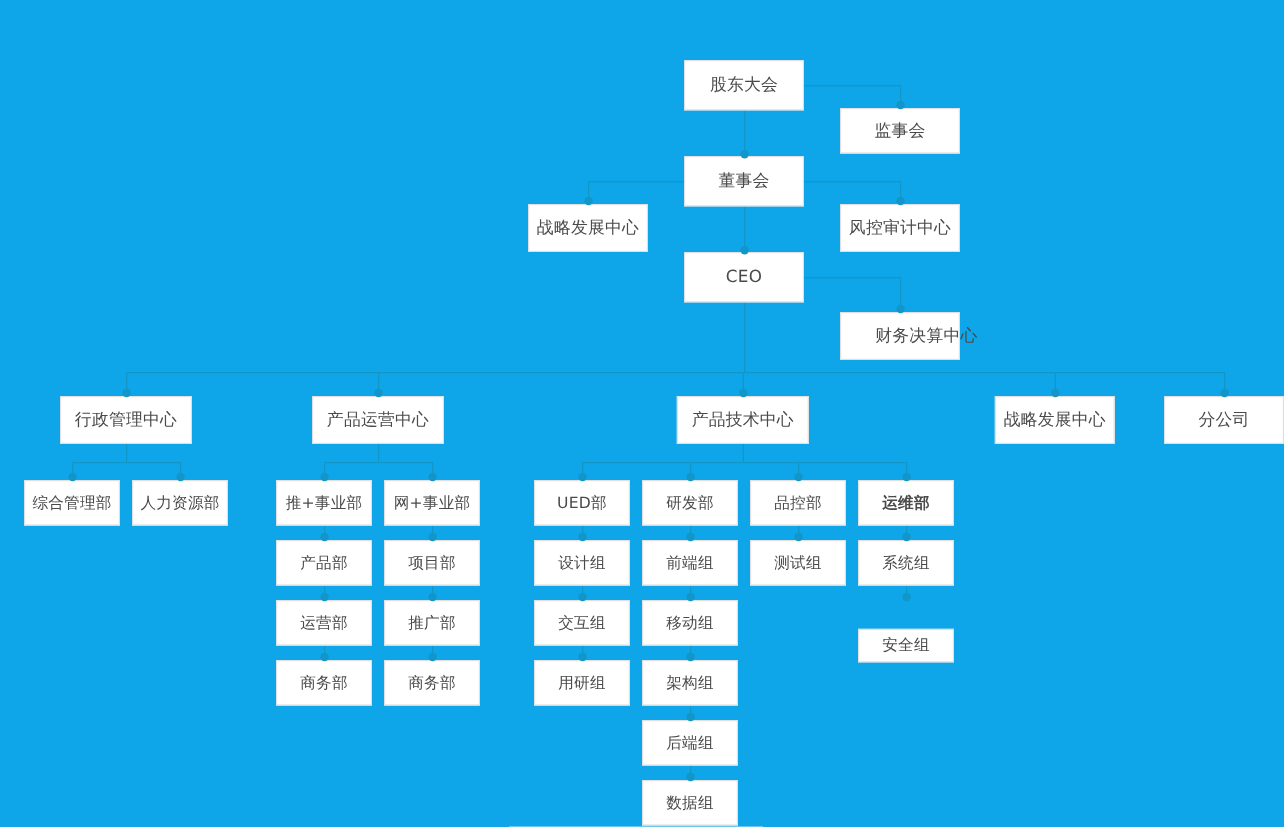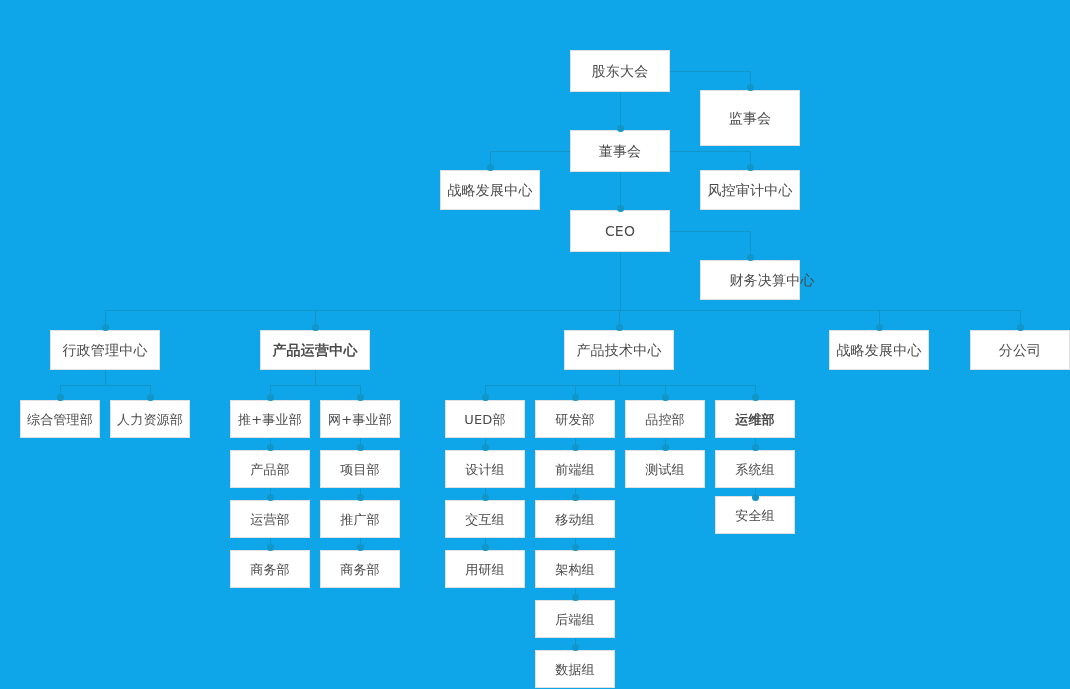--- a/index.html
+++ b/index.html
@@ -101,28 +101,28 @@
       <div class="ln v" style="left: 575px; top: 488px; height: 12px; background: rgb(18, 150, 200);"></div>
       <div class="ln v" style="left: 575px; top: 538px; height: 12px; background: rgb(18, 150, 200);"></div>
       <div class="ln v" style="left: 575px; top: 588px; height: 12px; background: rgb(18, 150, 200);"></div>
       <div class="ln v" style="left: 575px; top: 638px; height: 12px; background: rgb(18, 150, 200);"></div>
       <div class="ln v" style="left: 665px; top: 438px; height: 12px; background: rgb(18, 150, 200);"></div>
       <div class="ln v" style="left: 755px; top: 438px; height: 12px; background: rgb(18, 150, 200);"></div>
       <div class="ln v" style="left: 755px; top: 488px; height: 12px; background: rgb(18, 150, 200);"></div>
     </div>
   <div id="nodes-layer">
       <div class="node" style="left: 570px; top: 50px; width: 100px; height: 42px; border-color: rgb(224, 224, 224); color: rgb(74, 74, 74);">股东大会</div>
-      <div class="node" style="left: 700px; top: 90px; width: 100px; height: 56px; border-color: rgb(224, 224, 224); color: rgb(74, 74, 74);">监事会</div>
+      <div class="node" style="left: 700px; top: 90px; width: 100px; height: 38px; border-color: rgb(224, 224, 224); color: rgb(74, 74, 74);">监事会</div>
       <div class="node" style="left: 570px; top: 130px; width: 100px; height: 42px; border-color: rgb(224, 224, 224); color: rgb(74, 74, 74);">董事会</div>
       <div class="node" style="left: 440px; top: 170px; width: 100px; height: 40px; border-color: rgb(224, 224, 224); color: rgb(74, 74, 74);">战略发展中心</div>
       <div class="node" style="left: 700px; top: 170px; width: 100px; height: 40px; border-color: rgb(224, 224, 224); color: rgb(74, 74, 74);">风控审计中心</div>
       <div class="node" style="left: 570px; top: 210px; width: 100px; height: 42px; border-color: rgb(224, 224, 224); color: rgb(74, 74, 74);">CEO</div>
       <div class="node" style="left: 700px; top: 260px; width: 100px; height: 40px; border-color: rgb(224, 224, 224); color: rgb(74, 74, 74); padding-left: 44px;">财务决算中心</div>
       <div class="node" style="left: 50px; top: 330px; width: 110px; height: 40px; border-color: rgb(224, 224, 224); color: rgb(74, 74, 74);">行政管理中心</div>
-      <div class="node" style="left: 260px; top: 330px; width: 110px; height: 40px; border-color: rgb(224, 224, 224); color: rgb(74, 74, 74); font-weight: bold;">产品运营中心</div>
+      <div class="node" style="left: 260px; top: 330px; width: 110px; height: 40px; border-color: rgb(224, 224, 224); color: rgb(74, 74, 74);">产品运营中心</div>
       <div class="node" style="left: 564px; top: 330px; width: 110px; height: 40px; border-color: rgb(224, 224, 224); color: rgb(74, 74, 74);">产品技术中心</div>
       <div class="node" style="left: 829px; top: 330px; width: 100px; height: 40px; border-color: rgb(224, 224, 224); color: rgb(74, 74, 74);">战略发展中心</div>
       <div class="node" style="left: 970px; top: 330px; width: 100px; height: 40px; border-color: rgb(224, 224, 224); color: rgb(74, 74, 74);">分公司</div>
       <div class="node small" style="left: 20px; top: 400px; width: 80px; height: 38px; border-color: rgb(224, 224, 224); color: rgb(74, 74, 74);">综合管理部</div>
       <div class="node small" style="left: 110px; top: 400px; width: 80px; height: 38px; border-color: rgb(224, 224, 224); color: rgb(74, 74, 74); text-align: center;">人力资源部</div>
       <div class="node small" style="left: 230px; top: 400px; width: 80px; height: 38px; border-color: rgb(224, 224, 224); color: rgb(74, 74, 74);">推+事业部</div>
       <div class="node small" style="left: 230px; top: 450px; width: 80px; height: 38px; border-color: rgb(224, 224, 224); color: rgb(74, 74, 74);">产品部</div>
       <div class="node small" style="left: 230px; top: 500px; width: 80px; height: 38px; border-color: rgb(224, 224, 224); color: rgb(74, 74, 74);">运营部</div>
       <div class="node small" style="left: 230px; top: 550px; width: 80px; height: 38px; border-color: rgb(224, 224, 224); color: rgb(74, 74, 74);">商务部</div>
       <div class="node small" style="left: 320px; top: 400px; width: 80px; height: 38px; border-color: rgb(224, 224, 224); color: rgb(74, 74, 74);">网+事业部</div>
@@ -136,21 +136,21 @@
       <div class="node small" style="left: 535px; top: 400px; width: 80px; height: 38px; border-color: rgb(224, 224, 224); color: rgb(74, 74, 74);">研发部</div>
       <div class="node small" style="left: 535px; top: 450px; width: 80px; height: 38px; border-color: rgb(224, 224, 224); color: rgb(74, 74, 74);">前端组</div>
       <div class="node small" style="left: 535px; top: 500px; width: 80px; height: 38px; border-color: rgb(224, 224, 224); color: rgb(74, 74, 74);">移动组</div>
       <div class="node small" style="left: 535px; top: 550px; width: 80px; height: 38px; border-color: rgb(224, 224, 224); color: rgb(74, 74, 74);">架构组</div>
       <div class="node small" style="left: 535px; top: 600px; width: 80px; height: 38px; border-color: rgb(224, 224, 224); color: rgb(74, 74, 74);">后端组</div>
       <div class="node small" style="left: 535px; top: 650px; width: 80px; height: 38px; border-color: rgb(224, 224, 224); color: rgb(74, 74, 74);">数据组</div>
       <div class="node small" style="left: 625px; top: 400px; width: 80px; height: 38px; border-color: rgb(224, 224, 224); color: rgb(74, 74, 74);">品控部</div>
       <div class="node small" style="left: 625px; top: 450px; width: 80px; height: 38px; border-color: rgb(224, 224, 224); color: rgb(74, 74, 74);">测试组</div>
       <div class="node small" style="left: 715px; top: 400px; width: 80px; height: 38px; border-color: rgb(224, 224, 224); color: rgb(74, 74, 74); font-weight: bold;">运维部</div>
       <div class="node small" style="left: 715px; top: 450px; width: 80px; height: 38px; border-color: rgb(224, 224, 224); color: rgb(74, 74, 74);">系统组</div>
-      <div class="node small" style="left: 715px; top: 496px; width: 80px; height: 38px; border-color: rgb(224, 224, 224); color: rgb(74, 74, 74);">安全组</div>
+      <div class="node small" style="left: 715px; top: 524px; width: 80px; height: 28px; border-color: rgb(224, 224, 224); color: rgb(74, 74, 74);">安全组</div>
     </div>
   <div id="dots-layer">
       <div class="dot" style="left: 746.5px; top: 83.5px; background: rgb(18, 150, 200);"></div>
       <div class="dot" style="left: 616.5px; top: 124.5px; background: rgb(18, 150, 200);"></div>
       <div class="dot" style="left: 486.5px; top: 163.5px; background: rgb(18, 150, 200);"></div>
       <div class="dot" style="left: 746.5px; top: 163.5px; background: rgb(18, 150, 200);"></div>
       <div class="dot" style="left: 616.5px; top: 204.5px; background: rgb(18, 150, 200);"></div>
       <div class="dot" style="left: 746.5px; top: 253.5px; background: rgb(18, 150, 200);"></div>
       <div class="dot" style="left: 101.5px; top: 323.5px; background: rgb(18, 150, 200);"></div>
       <div class="dot" style="left: 311.5px; top: 323.5px; background: rgb(18, 150, 200);"></div>

